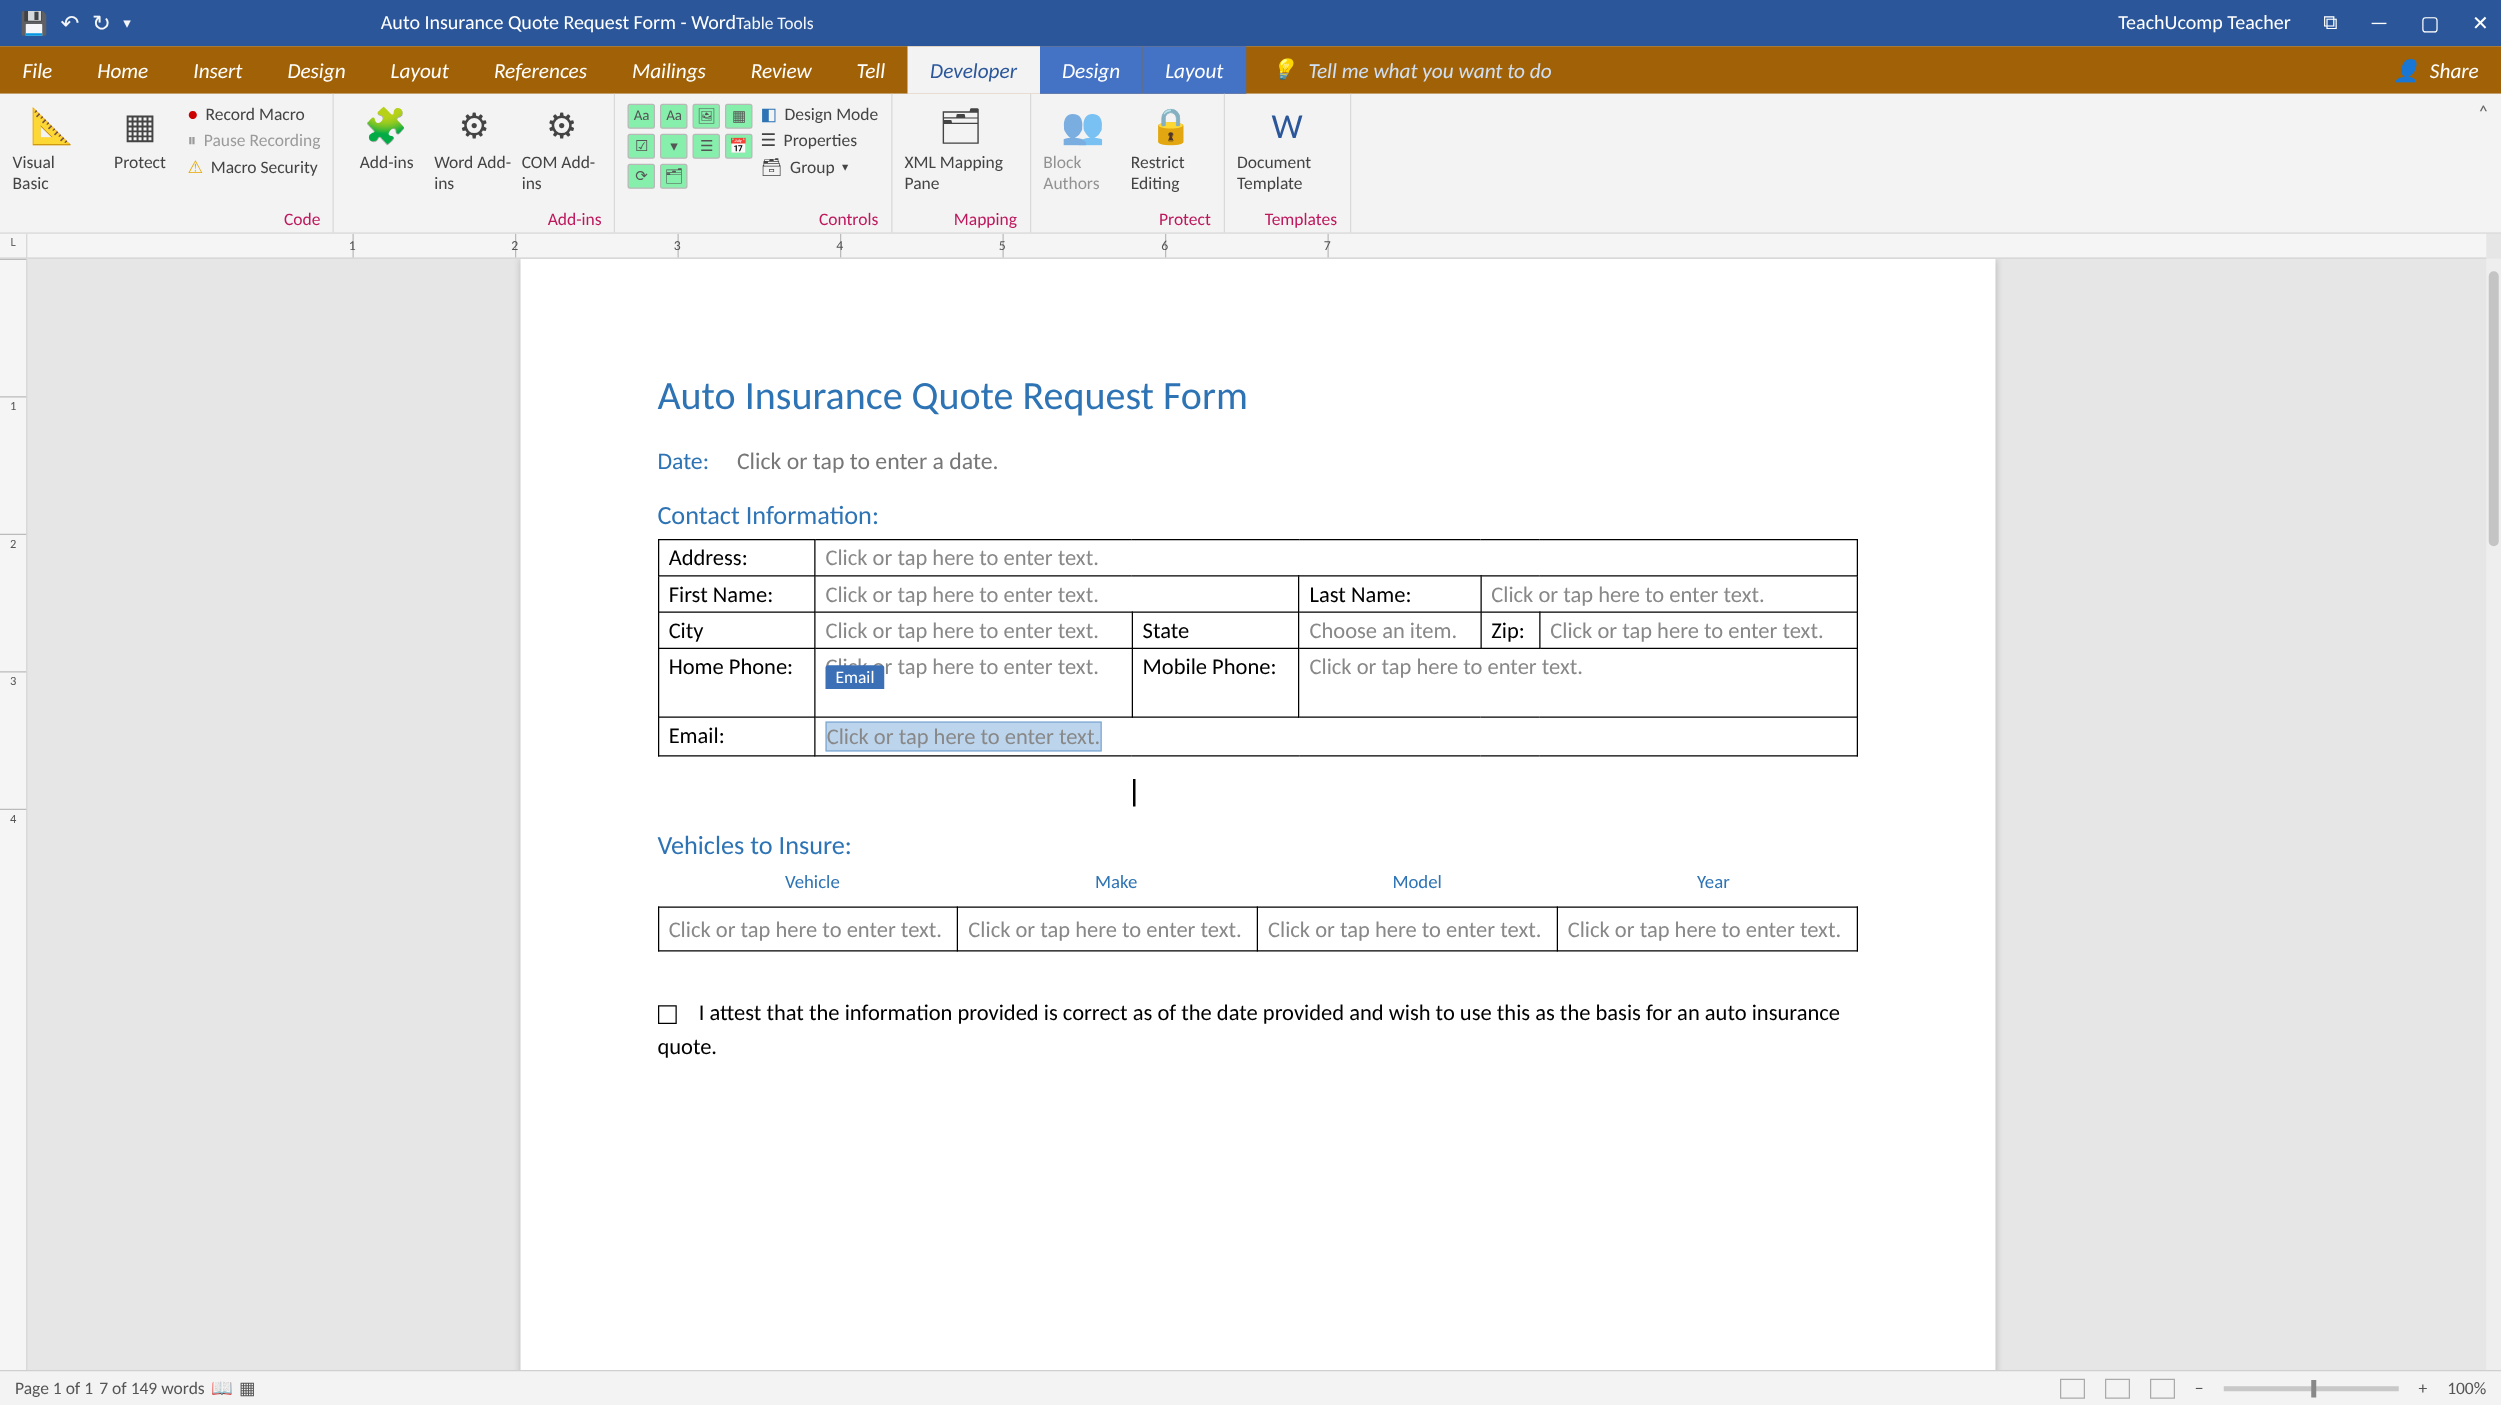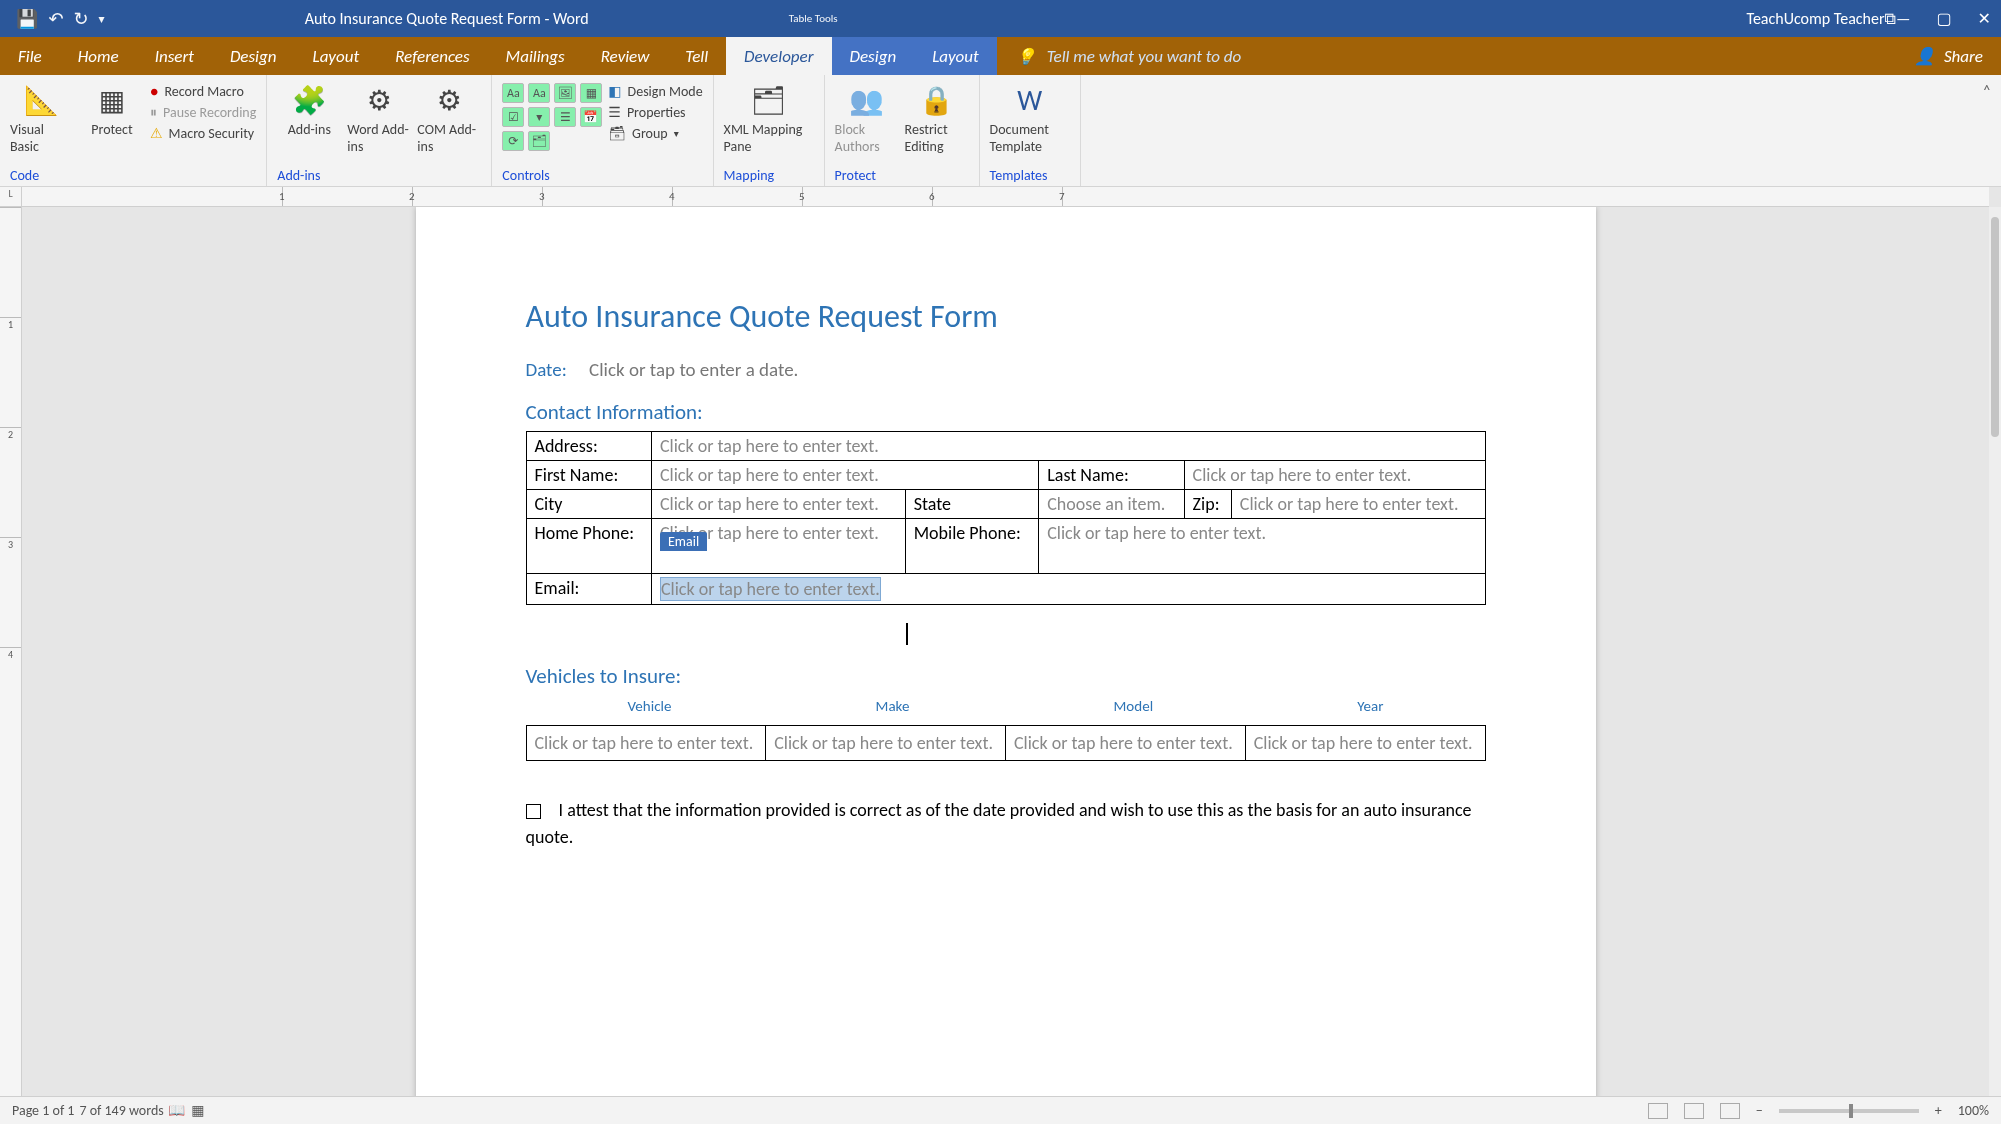--- a/index.html
+++ b/index.html
@@ -3,38 +3,38 @@
 <meta charset="utf-8">
 <style>
 * { margin: 0; padding: 0; box-sizing: border-box; font-family: "Segoe UI", Calibri, sans-serif; }
 html, body { width: 100%; height: 100%; overflow: hidden; background: #e6e6e6; }
 
 
 .titlebar { background: #2b579a; height: 37px; display: flex; align-items: center; color: #fff; font-size: 16px; }
 .titlebar .qat { display: flex; gap: 10px; padding-left: 16px; align-items: center; }
 .titlebar .qat span { font-size: 18px; opacity: .95; cursor: default; }
 .titlebar .docname { margin-left: 200px; }
-.titlebar .tabletools { margin-left: 200px; opacity:.95; font-size:11px; }
-.titlebar .acct { margin-left: auto; padding-right: 10px; display:flex; align-items:center; }
+.titlebar .tabletools { opacity:.95; font-size:14px; }
+.titlebar .acct { margin-left: auto; padding-right: 10px; display:flex; align-items:center; gap:26px; }
 .titlebar .winctl { display:flex; gap:26px; font-size:16px; }
 
 
 .menurow { background: #a16207; height: 38px; display: flex; align-items: stretch; color:#fff; font-size:17px;font-style:italic; }
 .menurow .tab { padding: 0 18px; display:flex; align-items:center; cursor:default; }
 .menurow .tab.active { background:#f3f3f3; color:#2b579a; }
 .menurow .tab.ctx { background:#4472c4; }
 .menurow .tellme { display:flex; align-items:center; gap:10px; color:#cfe0f5; padding-left:20px; flex:1; }
 .menurow .tellme .bulb { font-size:16px; }
 .menurow .share { display:flex; align-items:center; gap:8px; padding:0 18px; }
 
 
 .ribbon { background:#f3f3f3; height:112px; border-bottom:1px solid #d4d4d4; display:flex; }
 .rgroup { border-right:1px solid #d9d9d9; padding:4px 10px 2px 10px; display:flex; flex-direction:column; }
 .rgroup .body { flex:1; display:flex; align-items:flex-start; gap:6px; }
-.rgroup .label { text-align:left; font-size:14px; color:#1d4ed8; padding-top:2px; }
+.rgroup .label { text-align:right; font-size:14px; color:#be185d; padding-top:2px; }
 .bigbtn { display:flex; flex-direction:column; align-items:center; width:64px; font-size:14px; color:#444; gap:4px; padding-top:4px; }
 .bigbtn .ico { font-size:28px; height:34px; display:flex; align-items:center; justify-content:center; }
 .vlist { display:flex; flex-direction:column; gap:4px; font-size:14px; color:#444; padding-top:4px; }
 .vlist .row { display:flex; align-items:center; gap:6px; white-space:nowrap; }
 .iconsgrid span, .iconsrow span { width:22px; height:20px; border:1px solid #b8b8b8; display:inline-flex; align-items:center; justify-content:center; font-size:12px; color:#555; background:#86efac; border-radius:2px; }
 .iconsrow { display:flex; gap:4px; padding-top:4px; }
 .collapsebtn { margin-left:auto; padding:6px 10px; color:#666; align-self:flex-start; }
 
 
 .workspace { position:absolute; top:187px; bottom:28px; left:0; right:0; background:#e6e6e6; overflow:hidden; }

